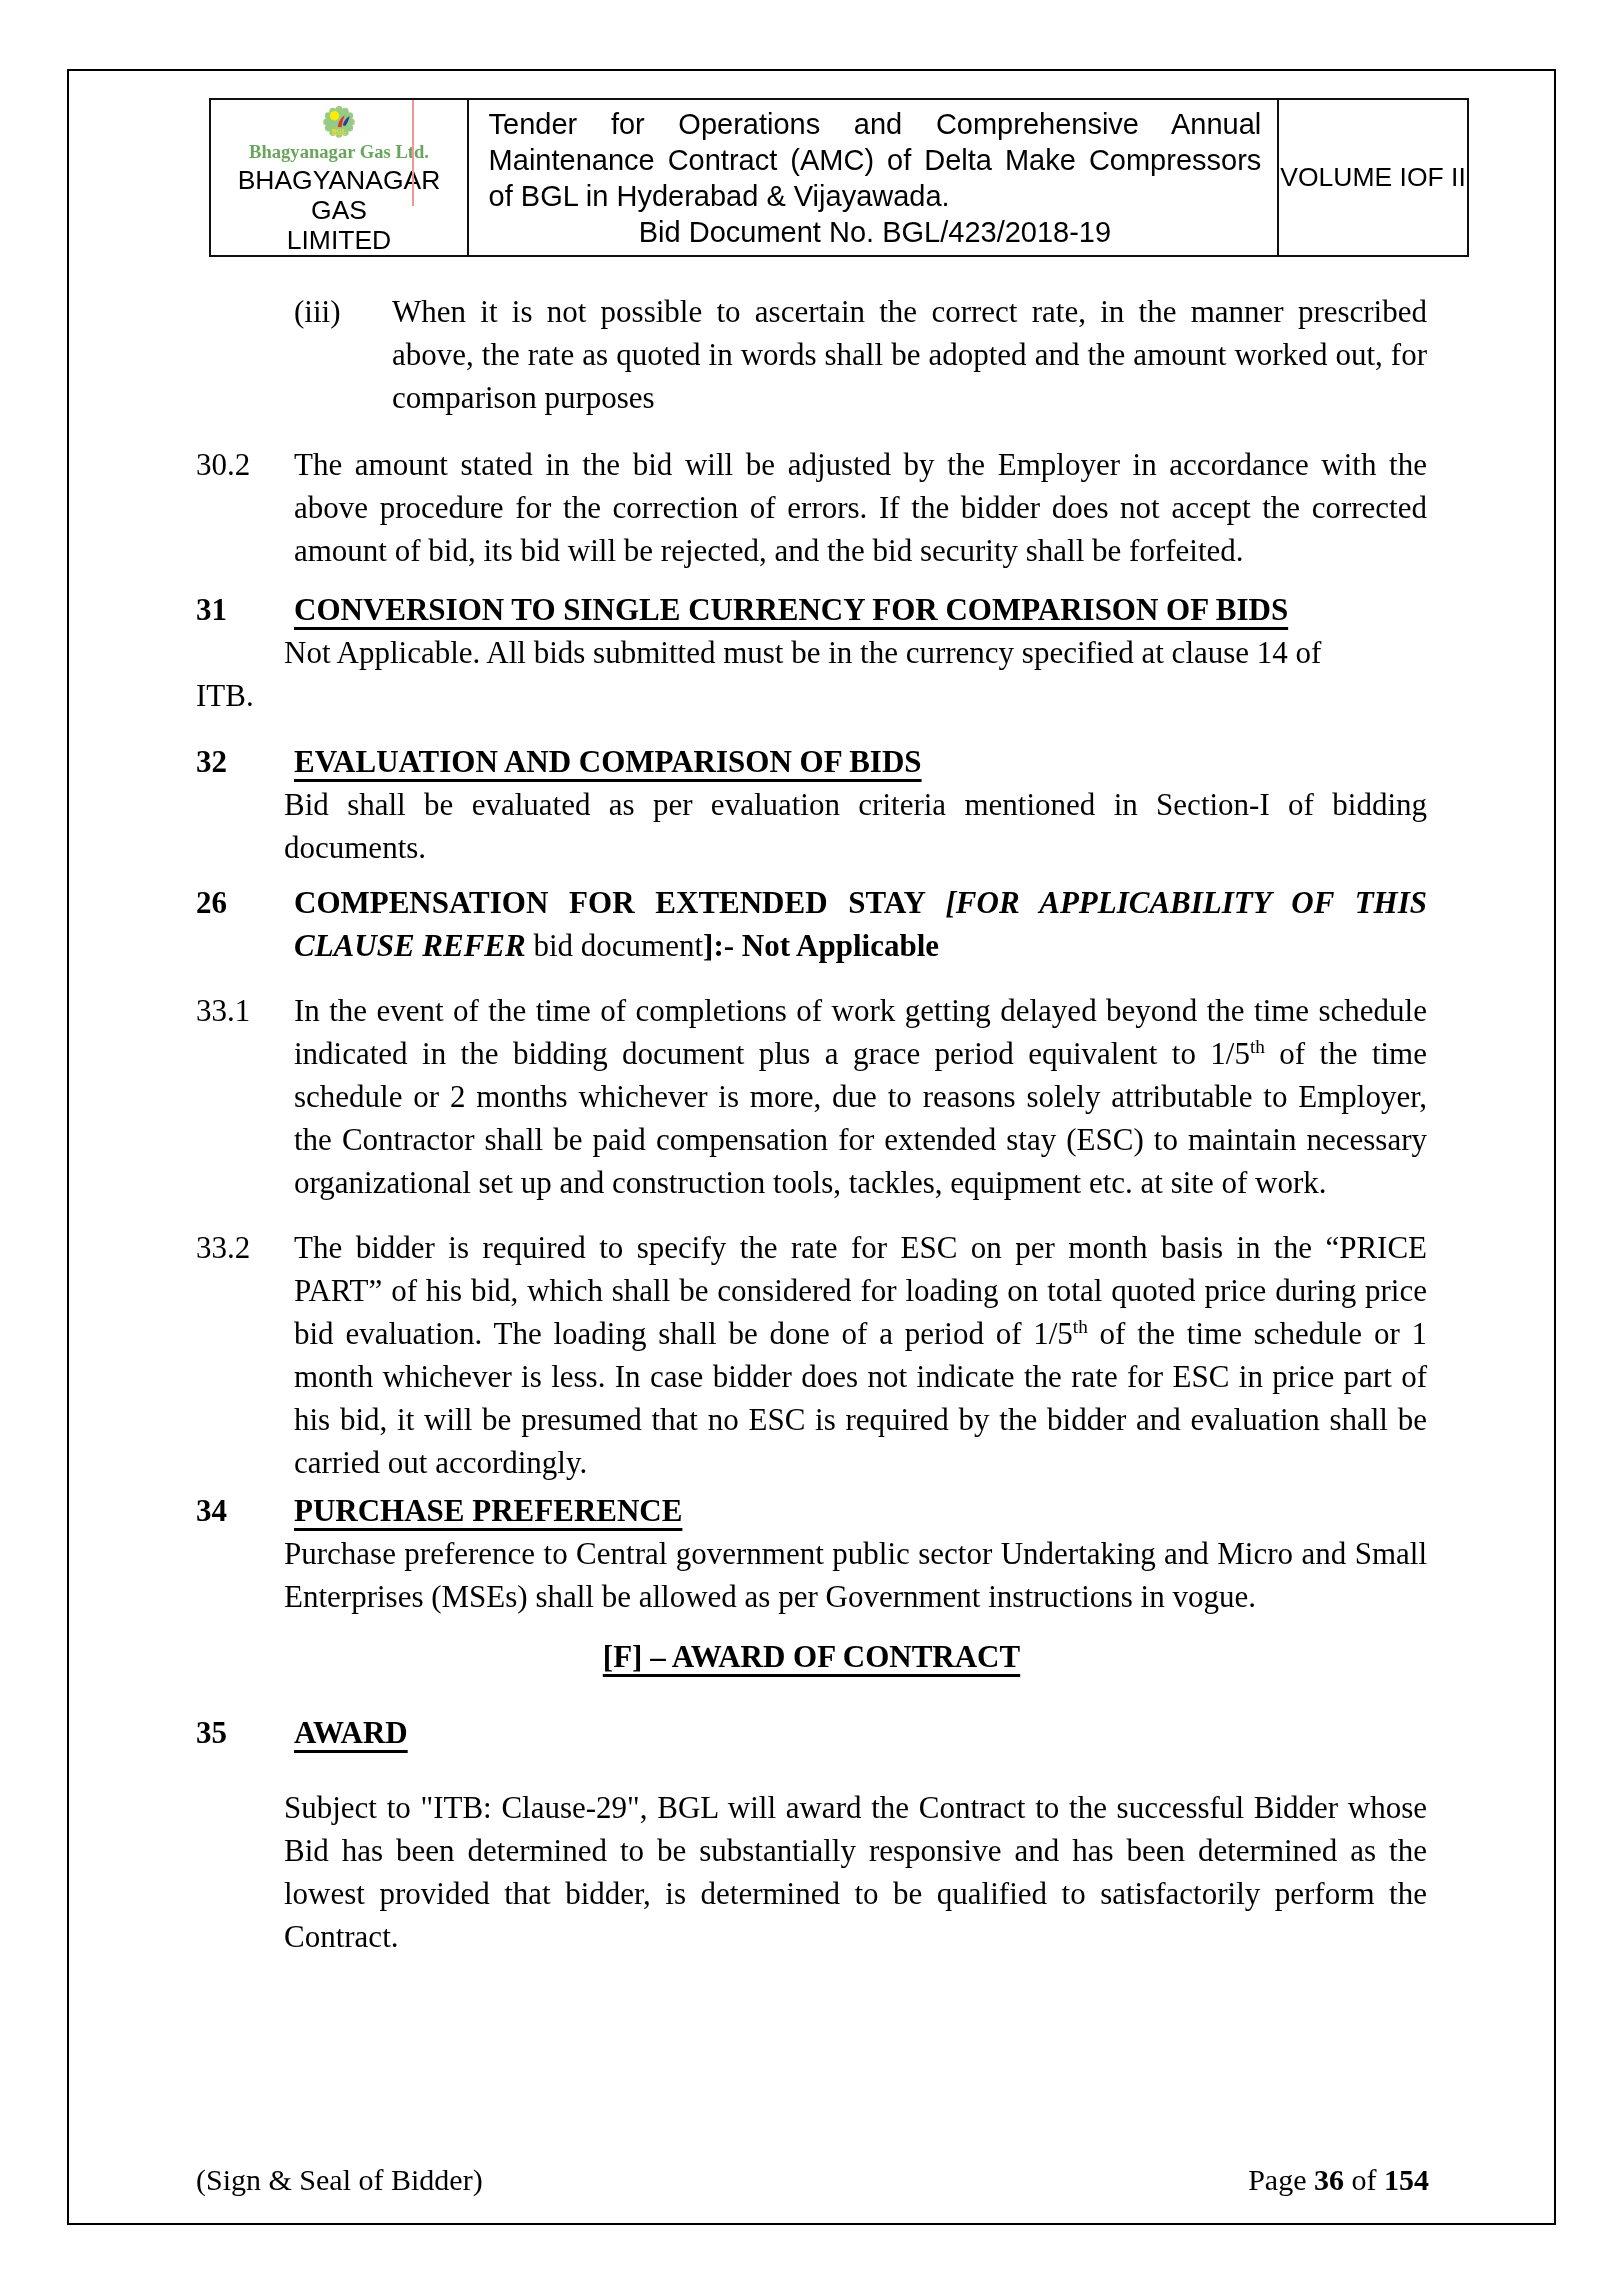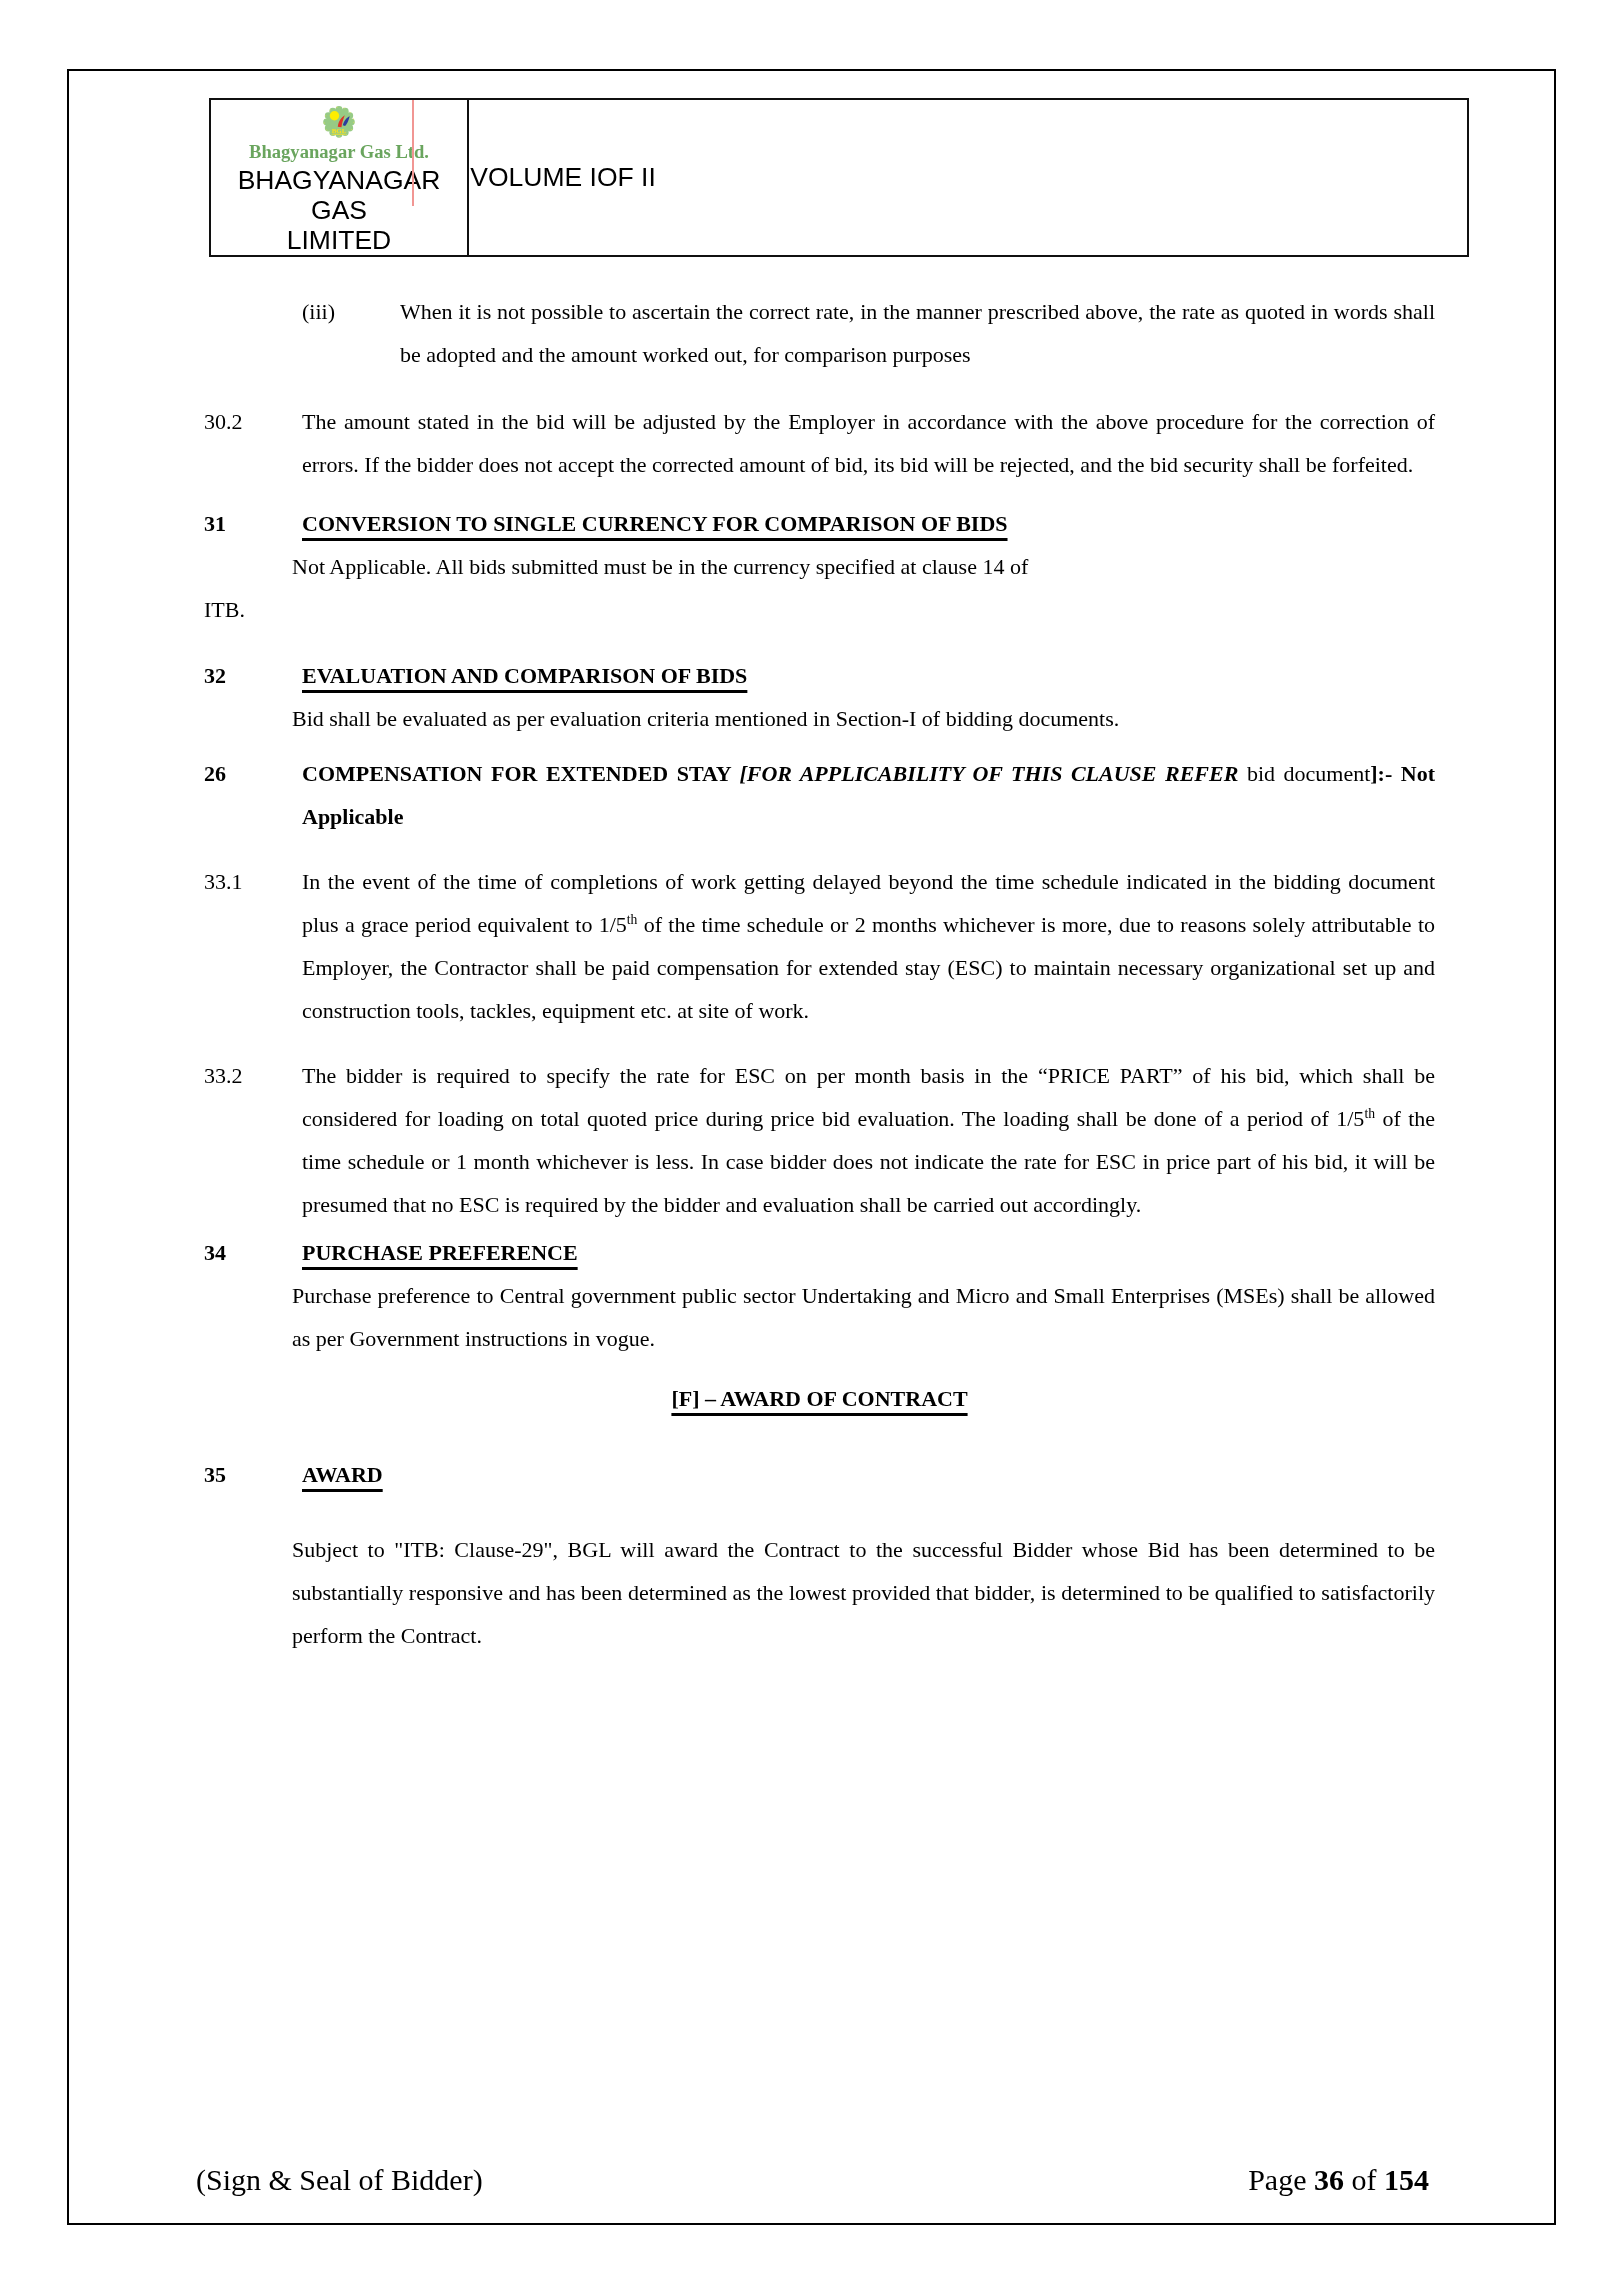--- a/index.html
+++ b/index.html
@@ -33,22 +33,22 @@
     font-size:29px;line-height:36px;
   }
   .title-body{text-align:justify;}
   .title-doc{text-align:center;}
   .cell-vol{
     flex:0 0 188px;display:flex;flex-direction:row;justify-content:center;
     align-items:center;font-size:26.5px;line-height:35px;
   }
   
   .doc{
-    position:absolute;left:204px;top:290px;width:1231px;
-    font-size:22px;line-height:43px;
+    position:absolute;left:196px;top:290px;width:1231px;
+    font-size:31px;line-height:43px;
   }
   .row{display:flex;align-items:flex-start;}
   .num{flex:0 0 98px;}
   .txt{flex:1;text-align:justify;}
   .sub{margin-left:98px;}
   .indent{margin-left:88px;text-align:justify;}
   .head{
     font-weight:bold;text-decoration:underline;
     text-decoration-thickness:2.9px;text-underline-offset:6.9px;
   }
@@ -88,20 +88,24 @@
       </g>
       <circle cx="50" cy="46" r="36" fill="none" stroke="#f2e44d" stroke-width="1.6" stroke-dasharray="3 15"></circle>
       <circle cx="39" cy="31" r="11.5" fill="#fdee00"></circle>
       <path d="M47,58 C49,44 55,36 64,30 C59,43 57,51 56,59 Z" fill="#de3326"></path>
       <path d="M59,54 C63,41 69,35 76,32 C74,42 70,49 65,56 Z" fill="#2b3c9e"></path>
       <text x="50" y="73" text-anchor="middle" font-family="Liberation Serif, serif" font-weight="bold" font-size="17" fill="#ffe11a">BGL</text>
       <rect x="34" y="75" width="32" height="2" fill="#ffe11a"></rect>
     </svg>
     <div class="logo-caption">Bhagyanagar Gas Ltd.</div>
     <div class="company"><span>BHAGYANAGAR GAS</span><br><span>LIMITED</span></div>
+  </div>
+  <div class="cell cell-title">
+    <div class="title-body">Tender for Operations and Comprehensive Annual Maintenance Contract (AMC) of Delta Make Compressors of BGL in Hyderabad &amp; Vijayawada.</div>
+    <div class="title-doc">Bid Document No. BGL/423/2018-19</div>
   </div>
   <div class="cell cell-vol">
     <div>VOLUME I</div>
     <div>OF II</div>
   </div>
 </div>
 
 <div class="doc">
 
   <div class="row sub">

